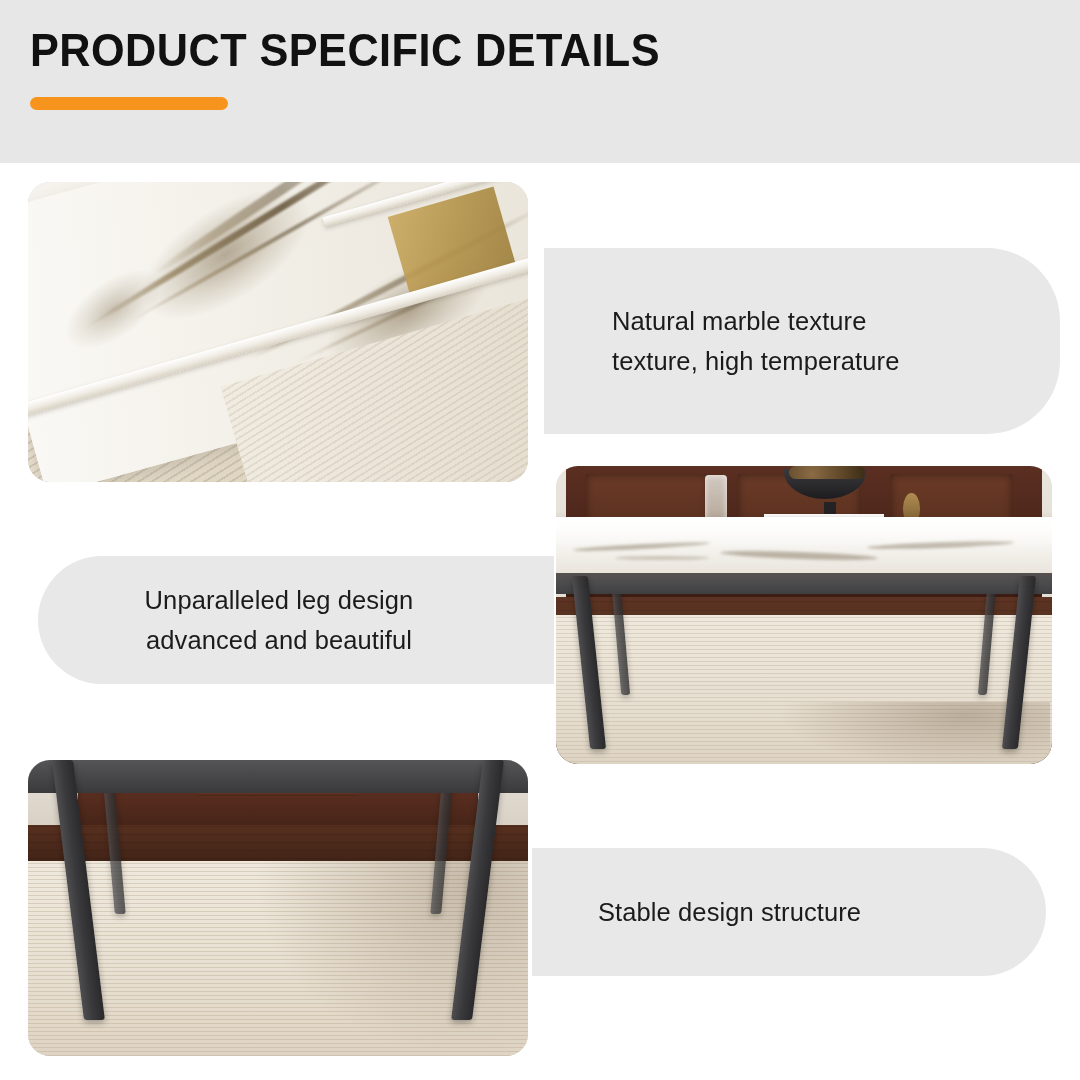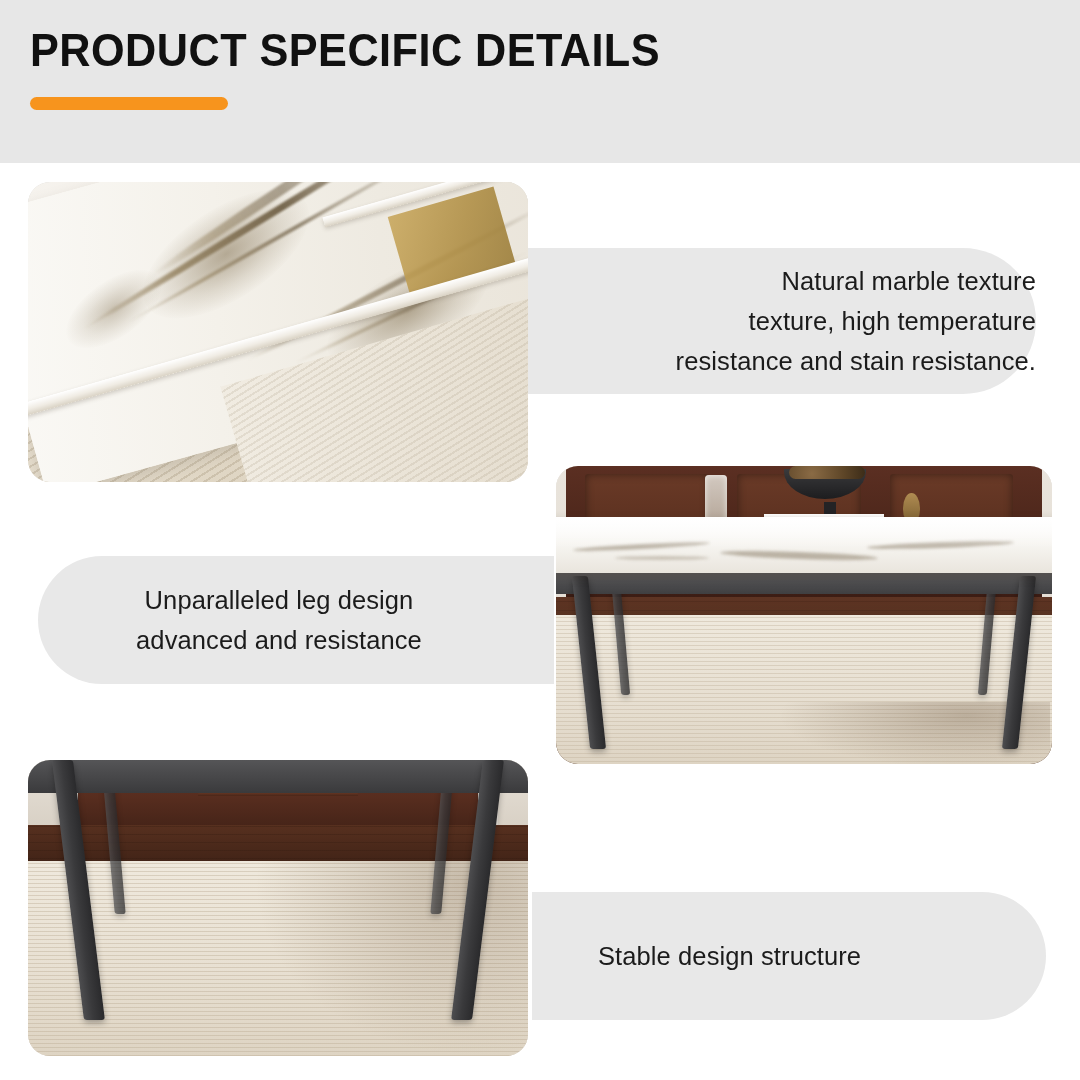--- a/index.html
+++ b/index.html
@@ -263,50 +263,47 @@
   }
   .pill-text{
     font-size:25.5px;
     line-height:40px;
     color:#1b1b1b;
     letter-spacing:0.1px;
     white-space:nowrap;
   }
 
   .pill-1{
-    left:520px; top:248px; width:516px; height:146px;
+    left:544px; top:248px; width:516px; height:186px;
     border-radius:0 73px 73px 0;
     padding-left:68px;
-    align-items:flex-end;
   }
   .pill-2{
     left:38px; top:556px; width:516px; height:128px;
     border-radius:64px 0 0 64px;
     align-items:center;
     padding-right:34px;
   }
   .pill-2 .pill-text{ text-align:center; }
   .pill-3{
     left:532px; top:848px; width:514px; height:128px;
     border-radius:0 64px 64px 0;
     padding-left:66px;
-    margin-top:44px;
   }
 </style>
 </head>
 <body>
 
 <div class="header-band"></div>
 <div class="page-title">PRODUCT SPECIFIC DETAILS</div>
 <div class="title-rule"></div>
 
 <div class="pill pill-1">
   <div class="pill-text">Natural marble texture</div>
   <div class="pill-text">texture, high temperature</div>
-  <div class="pill-text">resistance and stain resistance.</div>
 </div>
 
 <div class="photo photo-1">
   <div class="ph-inner">
     <div class="m-bg"></div>
     <div class="m-textured"></div>
     <div class="m-slab">
       <div class="m-blotch mb1"></div>
       <div class="m-blotch mb2"></div>
       <div class="m-blotch mb3"></div>
@@ -318,21 +315,21 @@
     </div>
     <div class="m-gold"></div>
     <div class="m-edge me2"></div>
     <div class="m-grain"></div>
     <div class="m-edge me1"></div>
   </div>
 </div>
 
 <div class="pill pill-2">
   <div class="pill-text">Unparalleled leg design</div>
-  <div class="pill-text">advanced and resistance</div>
+  <div class="pill-text">advanced and beautiful</div>
 </div>
 
 <div class="photo photo-2">
   <div class="ph-inner room">
     <div class="room-wall"></div>
     <div class="room-cabinet">
       <div class="cab-panel" style="left:4%;width:26%;"></div>
       <div class="cab-panel" style="left:36%;width:26%;"></div>
       <div class="cab-panel" style="left:68%;width:26%;"></div>
     </div>

